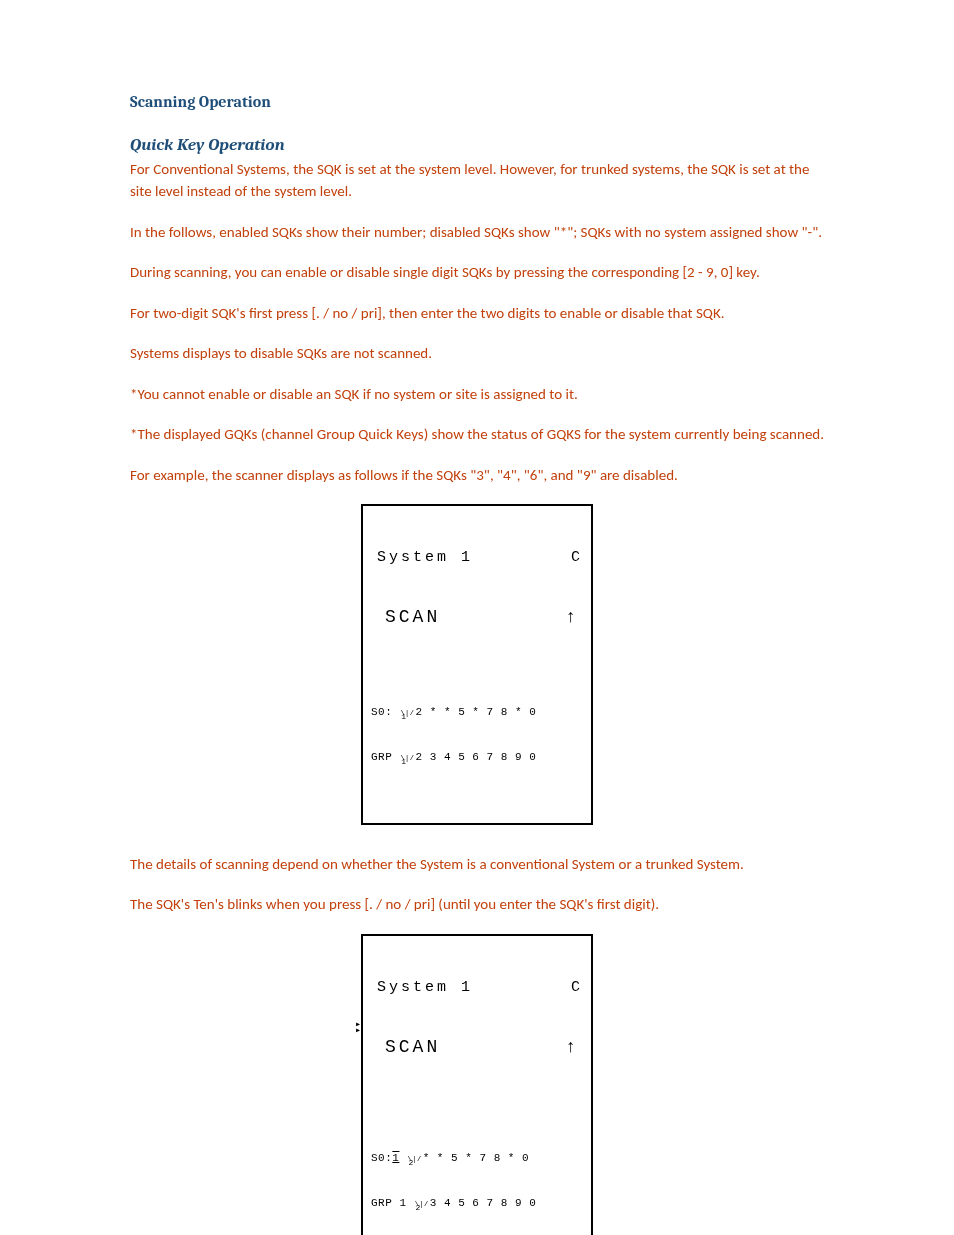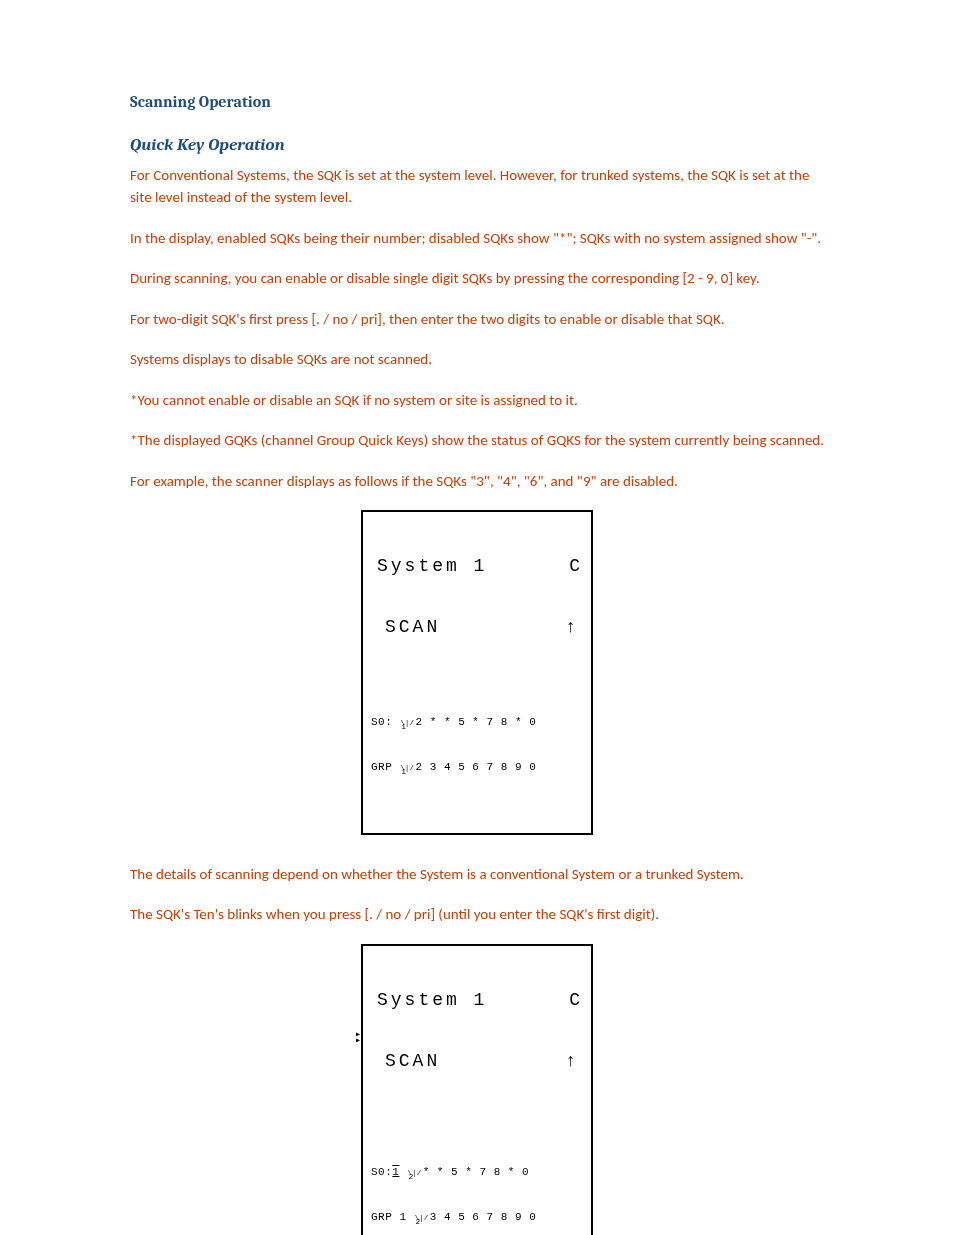--- a/index.html
+++ b/index.html
@@ -19,42 +19,41 @@
       font-weight: bold;
       color: #1f4e79;
       margin-bottom: 18px;
     }
     h2 {
       font-family: Cambria, Georgia, serif;
       font-size: 17px;
       font-weight: bold;
       font-style: italic;
       color: #1f4e79;
-      margin-bottom: 6px;
     }
     p {
       margin-bottom: 18px;
       color: #c2410c;
     }
     .lcd {
       width: 232px;
       border: 2px solid #000;
       padding: 10px 8px 12px 8px;
       margin: 4px auto 28px auto;
       font-family: "Courier New", monospace;
       font-size: 12px;
       letter-spacing: 1px;
       color: #000;
       line-height: 1.35;
       position: relative;
       white-space: pre;
     }
     .lcd .row-top {
       font-family: "Courier New", monospace;
-      font-size: 18px;
+      font-size: 15px;
       letter-spacing: 3px;
       display: flex;
       justify-content: space-between;
       align-items: baseline;
       margin-bottom: 4px;
       padding-left: 6px;
     }
     .lcd .row-scan {
       font-family: "Courier New", monospace;
       font-size: 18px;
@@ -97,21 +96,21 @@
     }
   </style>
 </head>
 <body>
 
 <h1>Scanning Operation</h1>
 
 <h2>Quick Key Operation</h2>
 
 <p>For Conventional Systems, the SQK is set at the system level. However, for trunked systems, the SQK is set at the site level instead of the system level.</p>
-<p>In the display, enabled SQKs being their number; disabled SQKs show "*"; SQKs with no system assigned show "-".</p>
+<p>In the follows, enabled SQKs show their number; disabled SQKs show "*"; SQKs with no system assigned show "-".</p>
 <p>During scanning, you can enable or disable single digit SQKs by pressing the corresponding [2 - 9, 0] key.</p>
 <p>For two-digit SQK's first press [. / no / pri], then enter the two digits to enable or disable that SQK.</p>
 <p>Systems displays to disable SQKs are not scanned.</p>
 <p>*You cannot enable or disable an SQK if no system or site is assigned to it.</p>
 <p>*The displayed GQKs (channel Group Quick Keys) show the status of GQKS for the system currently being scanned.</p>
 <p>For example, the scanner displays as follows if the SQKs "3", "4", "6", and "9" are disabled.</p>
 
 <div class="lcd">
   <div class="row-top">
     <span>System 1</span>

